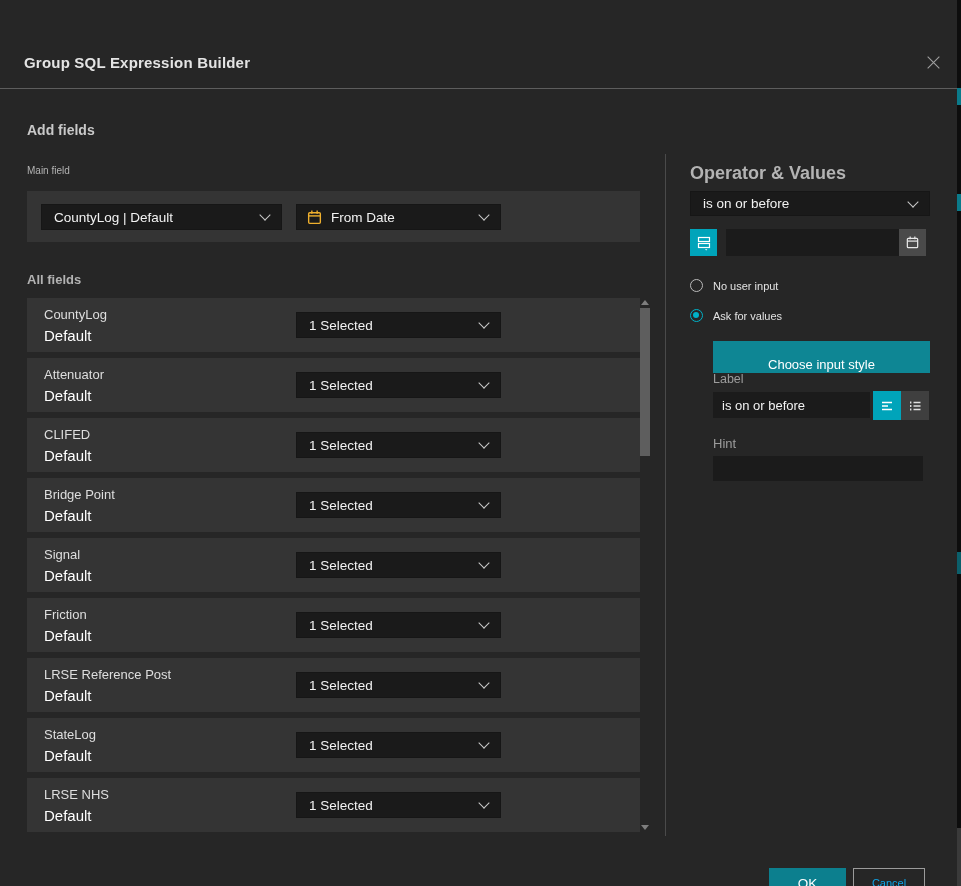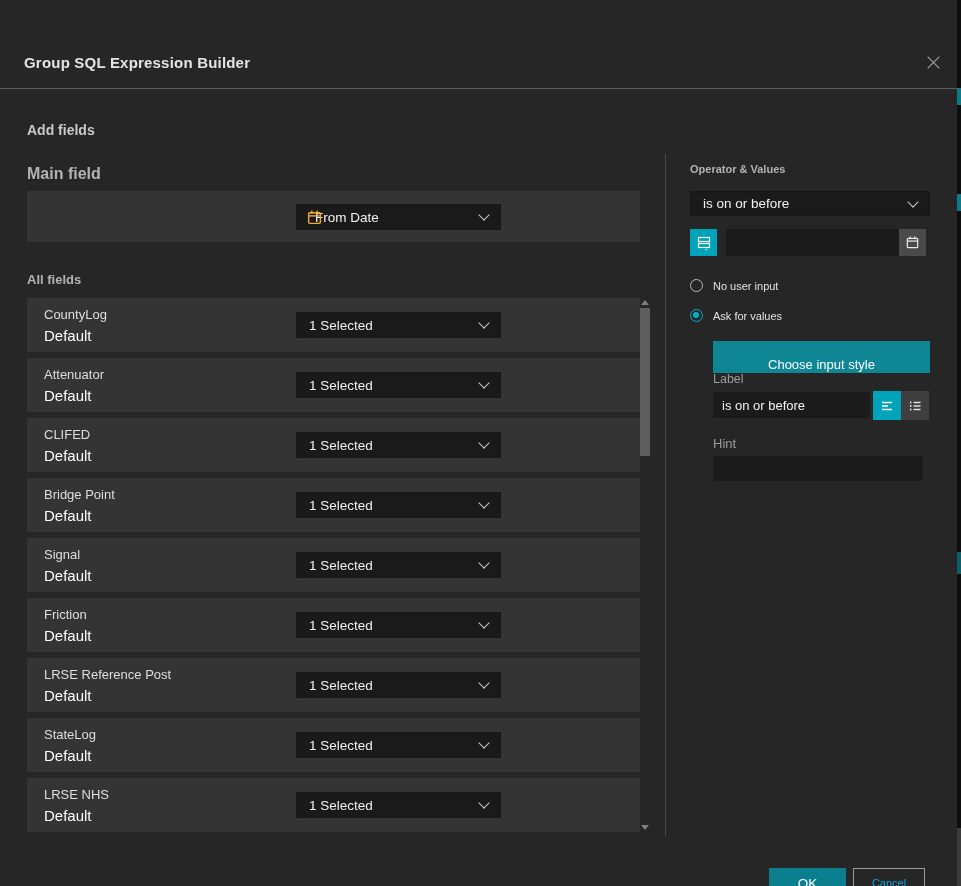--- a/index.html
+++ b/index.html
@@ -13,34 +13,34 @@
 
   
   .titlebar{position:absolute;left:0;top:0;width:100%;height:52px;
     border-bottom:1px solid #5d5d5d;display:flex;align-items:center;}
   .title{padding-left:24px;font-size:15px;font-weight:700;color:#e4e4e4;letter-spacing:.2px;}
   .close-btn{position:absolute;right:14px;top:17px;width:19px;height:19px;cursor:pointer;
     display:flex;align-items:center;justify-content:center;}
 
   
   .h-add{position:absolute;left:27px;top:86px;font-size:14px;font-weight:700;color:#c9c9c9;}
-  .h-main{position:absolute;left:27px;top:129px;font-size:16px;font-weight:700;color:#b3b3b3;}
+  .h-main{position:absolute;left:27px;top:129px;font-size:10px;font-weight:400;color:#b3b3b3;}
   .h-all{position:absolute;left:27px;top:236px;font-size:13px;font-weight:700;color:#b3b3b3;}
-  .h-op{position:absolute;left:690px;top:127px;font-size:11px;font-weight:700;color:#b3b3b3;}
+  .h-op{position:absolute;left:690px;top:127px;font-size:18px;font-weight:700;color:#b3b3b3;}
 
   
   .select{position:relative;background:#1a1a1a;border:1px solid #161616;color:#f2f2f2;
     font-size:13.5px;display:flex;align-items:center;padding:0 28px 0 12px;box-sizing:border-box;cursor:pointer;}
   .chevron{position:absolute;right:12px;top:50%;width:7px;height:7px;margin-top:-6px;
     border-right:1.5px solid #c9c9c9;border-bottom:1.5px solid #c9c9c9;transform:rotate(45deg);}
 
   
   .main-strip{position:absolute;left:27px;top:155px;width:613px;height:51px;background:#343434;}
   .sel-layer{position:absolute;left:14px;top:13px;width:241px;height:26px;}
-  .sel-field{position:absolute;left:269px;top:13px;width:205px;height:26px;padding-left:18px;}
+  .sel-field{position:absolute;left:269px;top:13px;width:205px;height:26px;padding-left:34px;}
   .cal-gold{position:absolute;left:9px;top:4px;width:17px;height:17px;color:#efb02e;}
 
   
   .fields-wrap{position:absolute;left:27px;top:262px;width:623px;height:534px;text-align:right;}
   .field-row{position:relative;width:613px;height:54px;background:#343434;margin-bottom:6px;}
   .row-name{position:absolute;left:17px;top:9px;font-size:13px;color:#dedede;}
   .row-sub{position:absolute;left:17px;top:29px;font-size:15px;color:#ffffff;}
   .row-select{position:absolute;left:269px;top:14px;width:205px;height:26px;}
 
   
@@ -117,20 +117,24 @@
       <svg width="17" height="17" viewBox="0 0 16 16" fill="none" stroke="#a0a0a0" stroke-width="1">
         <path d="M2.5 2.5l11 11M13.5 2.5l-11 11"></path>
       </svg>
     </div>
   </div>
 
   <div class="h-add">Add fields</div>
   <div class="h-main">Main field</div>
 
   <div class="main-strip">
+    <div class="select sel-layer">
+      <span>CountyLog | Default</span>
+      <span class="chevron"></span>
+    </div>
     <div class="select sel-field">
       <span class="cal-gold">
         <svg width="17" height="17" viewBox="0 0 16 16" fill="none" stroke="currentColor" stroke-width="1.3">
           <rect x="2.5" y="3.5" width="11" height="10" rx="1"></rect>
           <path d="M2.5 6.5h11"></path>
           <path d="M5.5 1.5v3M10.5 1.5v3"></path>
         </svg>
       </span>
       <span>From Date</span>
       <span class="chevron"></span>

